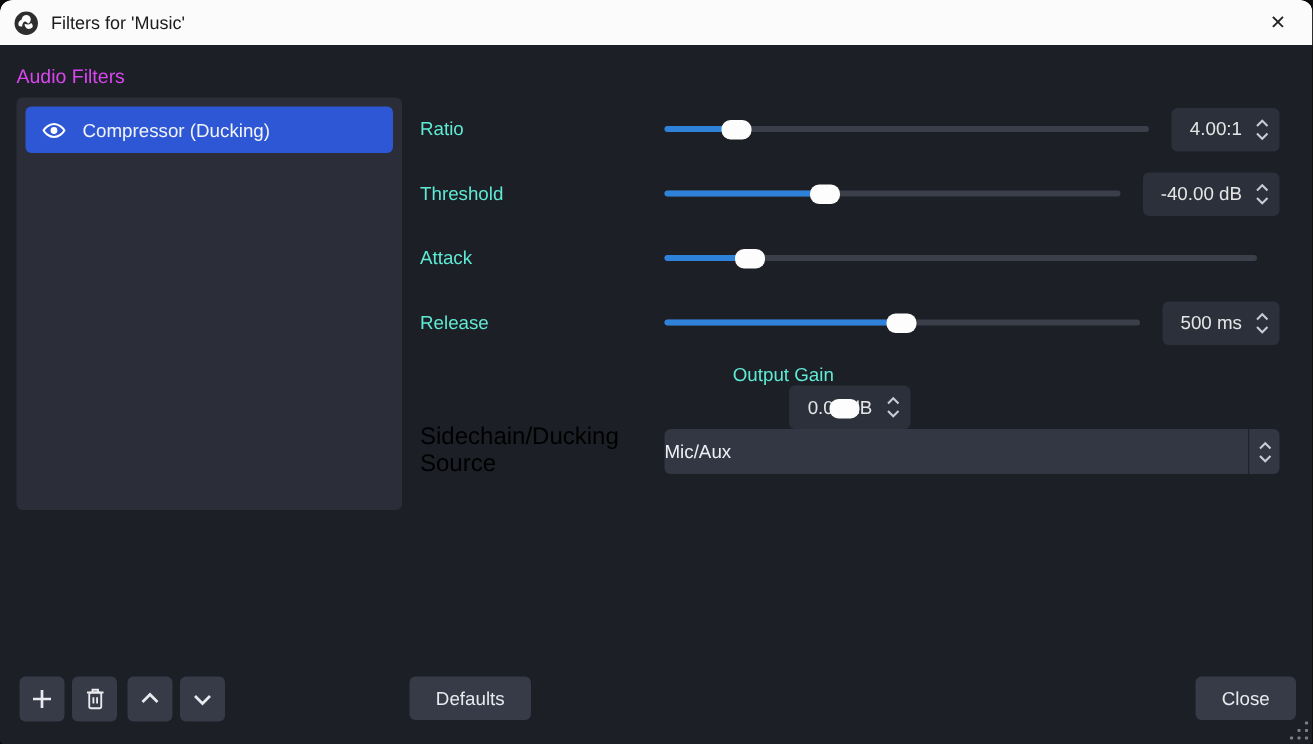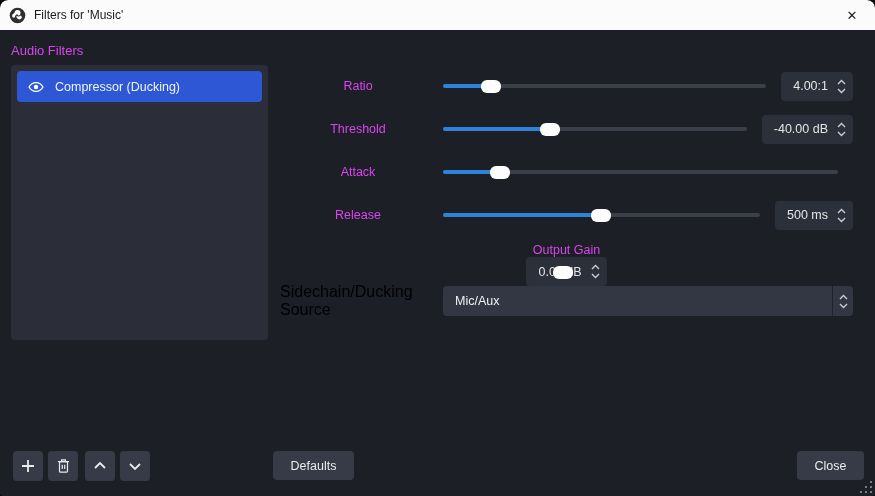--- a/index.html
+++ b/index.html
@@ -56,22 +56,22 @@
     color:#e8eaed; font-size:12.5px; font-family:inherit;
     display:flex; align-items:center; justify-content:center;
   }
   .defaults-btn { left:273px; width:81px; }
   .close-btn { right:11px; width:67px; }
 
   
   .rows { position:absolute; left:280px; right:22px; top:71px; }
   .ctl-row { position:absolute; left:0; right:0; height:30px; display:flex; align-items:center; }
   .ctl-row .row-label {
-    width:156px; flex:0 0 auto; text-align:center;
-    font-size:12.5px; color:#d946ef; padding-right:0;
+    width:156px; flex:0 0 auto; text-align:left;
+    font-size:12.5px; color:#5eead4; padding-right:0;
   }
   .slider { position:relative; flex:1 1 auto; height:30px; margin:0 15px 0 7px; }
   .slider .track {
     position:absolute; left:0; right:0; top:13px; height:4px;
     background:#3a3f4a; border-radius:2px;
   }
   .slider .fill {
     position:absolute; left:0; top:13px; height:4px;
     background:#2e82d9; border-radius:2px;
   }
@@ -86,21 +86,21 @@
   .spinbox .spin-value { font-size:12.5px; color:#e5e5e5; padding-right:9px; white-space:nowrap; }
   .spin-arrows { display:flex; flex-direction:column; gap:3px; align-items:center; }
   .spin-arrows svg { display:block; }
 
   
   .combo-row { position:absolute; left:0; right:0; height:30px; display:flex; align-items:center; }
   .combo {
     flex:1 1 auto; height:30px; margin-left:7px; background:#333743;
     border-radius:4px; display:flex; align-items:center; position:relative;
   }
-  .combo .combo-value { font-size:12.5px; color:#eef0f4; padding-left:12px; }
+  .combo .combo-value { font-size:12.5px; color:#eef0f4; }
   .combo .combo-drop {
     position:absolute; right:0; top:0; bottom:0; width:21px;
     border-left:1px solid #20222b; display:flex; flex-direction:column;
     gap:3px; align-items:center; justify-content:center;
     border-radius:0 4px 4px 0;
   }
 
   
   .resize-grip { position:absolute; right:3px; bottom:3px; width:11px; height:11px; }
   .resize-grip i {

